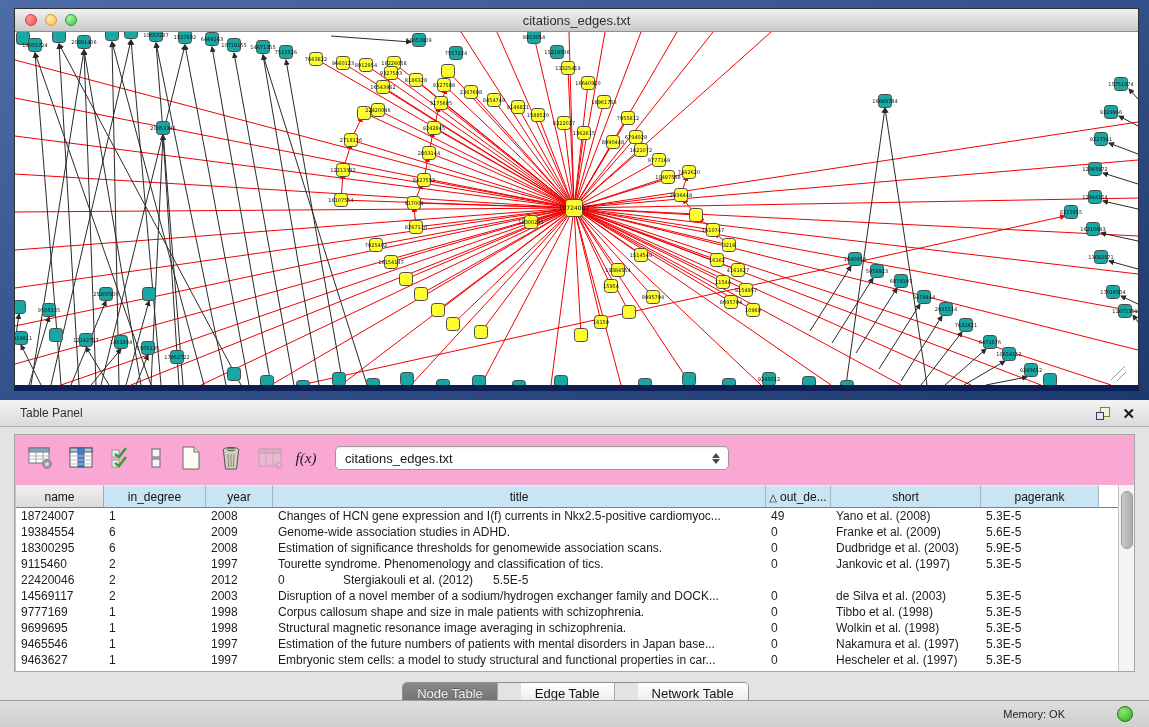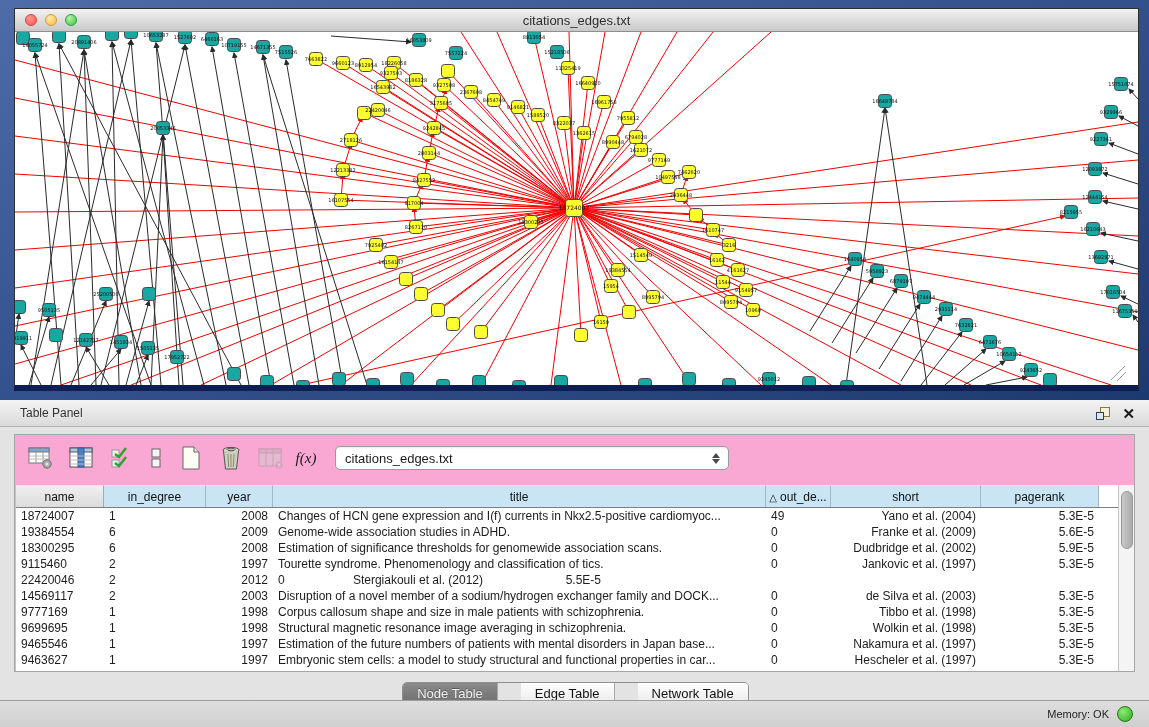--- a/index.html
+++ b/index.html
@@ -49,38 +49,38 @@
 
   
   .tbl{position:absolute;left:1px;top:50px;width:1103px;height:186px;background:#fff;overflow:hidden;}
   .thead{display:flex;height:22px;border-bottom:1px solid #7f7f7f;}
   .th{box-sizing:border-box;height:22px;line-height:22px;font-size:12px;color:#111;text-align:center;
       background:#c9e5f4;border-right:1px solid #9fb9c9;border-top:1px solid #d8eef9;white-space:nowrap;overflow:hidden;}
   .th.gray{background:linear-gradient(#efefef,#dcdcdc);border-right:1px solid #a9a9a9;}
   .w0{width:88px}.w1{width:102px}.w2{width:67px}.w3{width:493px}.w4{width:65px}.w5{width:150px}.w6{width:118px}
   .trow{display:flex;height:16px;}
   .td{box-sizing:border-box;height:16px;line-height:16px;font-size:12px;color:#1c1c1c;white-space:nowrap;overflow:hidden;padding:0 5px;}
-  .td.al{text-align:left}.td.ac{text-align:right}
+  .td.al{text-align:left}.td.ac{text-align:left}
   .sort-tri{font-size:10px;margin-right:3px;}
   .vscroll{position:absolute;right:0;top:50px;width:15px;height:186px;background:#f4f4f4;border-left:1px solid #c4c4c4;}
   .vthumb{position:absolute;left:2px;top:6px;width:10px;height:56px;background:linear-gradient(90deg,#c9c9c9,#ababab);
       border:1px solid #9a9a9a;border-radius:6px;}
 
   
   .tabs-row{position:absolute;left:0;top:247px;width:1121px;display:flex;justify-content:center;}
   .seg{display:flex;border:1px solid #8e8e8e;border-radius:5px;overflow:hidden;height:21px;
        box-shadow:0 1px 1px rgba(255,255,255,.7);gap:23px;}
   .seg-btn{font-size:13px;line-height:21px;padding:0 14px;background:linear-gradient(#ffffff,#e9e9e9);
        color:#111;border-right:1px solid #a8a8a8;}
   .seg-btn:last-child{border-right:none;}
   .seg-btn.active{background:linear-gradient(#8a8a8a,#6f6f6f);color:#efefef;text-shadow:0 -1px 0 rgba(0,0,0,.3);}
 
   
   .statusbar{position:absolute;left:0;top:700px;width:1149px;height:27px;background:linear-gradient(#dedede,#cfcfcf);
-       border-top:1px solid #9d9d9d;box-sizing:border-box;display:flex;align-items:center;justify-content:flex-end;}
+       border-top:1px solid #9d9d9d;box-sizing:border-box;display:flex;align-items:center;justify-content:flex-end;gap:44px;}
   .mem-label{font-size:11px;color:#1f1f1f;margin-right:8px;}
   .mem-dot{width:14px;height:14px;border-radius:50%;background:radial-gradient(circle at 35% 30%,#8ee877,#2eb11f);
        border:1px solid #1d7a12;margin-right:16px;}
 </style>
 </head>
 <body>
 
 <div class="app">
 
   <div class="desktop">
@@ -599,39 +599,39 @@
           <div class="th w5">short</div>
           <div class="th w6">pagerank</div>
         </div>
         <div id="tbody">
             <div class="trow">
               <div class="td w0 al">18724007</div>
               <div class="td w1 al">1</div>
               <div class="td w2 ac">2008</div>
               <div class="td w3 al">Changes of HCN gene expression and I(f) currents in Nkx2.5-positive cardiomyoc...</div>
               <div class="td w4 al">49</div>
-              <div class="td w5 ac">Yano et al. (2004)</div>
+              <div class="td w5 ac">Yano et al. (2008)</div>
               <div class="td w6 ac">5.3E-5</div>
             </div>
             <div class="trow">
               <div class="td w0 al">19384554</div>
               <div class="td w1 al">6</div>
               <div class="td w2 ac">2009</div>
               <div class="td w3 al">Genome-wide association studies in ADHD.</div>
               <div class="td w4 al">0</div>
               <div class="td w5 ac">Franke et al. (2009)</div>
               <div class="td w6 ac">5.6E-5</div>
             </div>
             <div class="trow">
               <div class="td w0 al">18300295</div>
               <div class="td w1 al">6</div>
               <div class="td w2 ac">2008</div>
               <div class="td w3 al">Estimation of significance thresholds for genomewide association scans.</div>
               <div class="td w4 al">0</div>
-              <div class="td w5 ac">Dudbridge et al. (2002)</div>
+              <div class="td w5 ac">Dudbridge et al. (2003)</div>
               <div class="td w6 ac">5.9E-5</div>
             </div>
             <div class="trow">
               <div class="td w0 al">9115460</div>
               <div class="td w1 al">2</div>
               <div class="td w2 ac">1997</div>
               <div class="td w3 al">Tourette syndrome. Phenomenology and classification of tics.</div>
               <div class="td w4 al">0</div>
               <div class="td w5 ac">Jankovic et al. (1997)</div>
               <div class="td w6 ac">5.3E-5</div>

